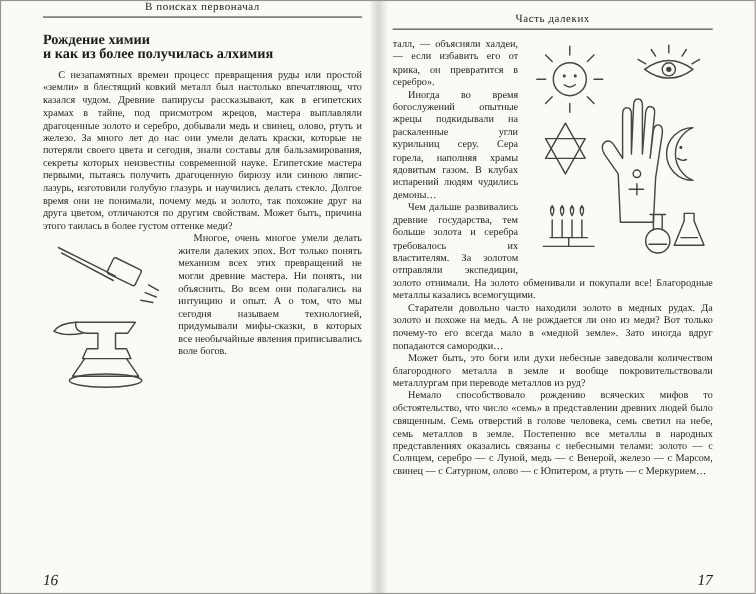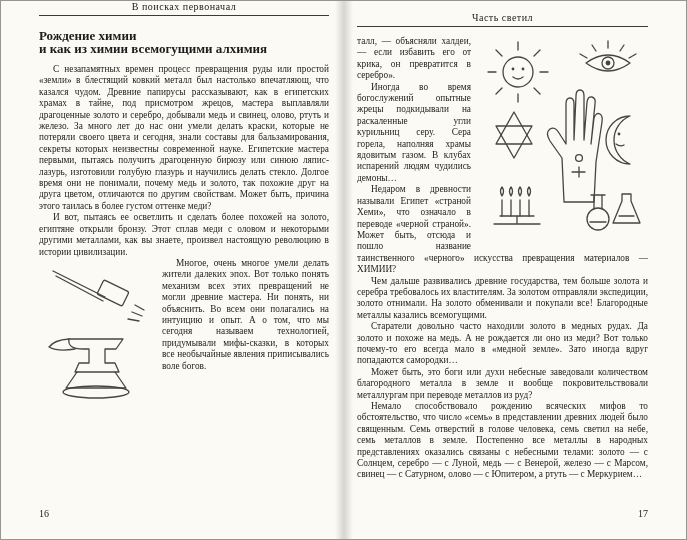--- a/index.html
+++ b/index.html
@@ -38,21 +38,21 @@
     line-height: 13px;
     margin: 4px 0 9px 0;
   }
   .para { margin: 0; text-indent: 14px; }
   .para.no-indent { text-indent: 0; font-family: Liberation Serif, serif; }
   .illus-left  { float: left;  width: 114px; height: 144px; margin: 3px 9px 2px 0; }
   .illus-right { float: right; width: 168px; height: 200px; margin: 0 0 6px 9px; }
   .illus-left svg, .illus-right svg { width: 100%; height: 100%; display: block; }
   .sketch { stroke: #474540; fill: none; stroke-width: 1.3; stroke-linecap: round; stroke-linejoin: round; }
   .sketch-fill { fill: #474540; stroke: none; }
-  .page-number { position: absolute; bottom: 20px; font-size: 10px; }
+  .page-number { position: absolute; bottom: 2px; font-size: 14px; font-style: italic; }
   .pn-left  { left: 38px; }
   .pn-right { right: 38px; margin-left: 37px; }
   .gutter {
     position: absolute; left: 334px; top: 0;
     width: 18px; height: 100%;
     background: linear-gradient(to right, rgba(70,68,60,0) 0%, rgba(70,68,60,0.20) 50%, rgba(70,68,60,0) 100%);
     pointer-events: none;
   }
 </style>
 </head>
@@ -61,24 +61,23 @@
 <div class="spread">
 
   <div class="page left">
     <div class="running-head">
       <div class="rh-text">В поисках первоначал</div>
       <hr class="rh-rule">
     </div>
     <div class="page-body">
       <div class="chapter-title">
         <div>Рождение химии</div>
-        <div>и как из химии всемогущими алхимия</div>
+        <div>и как из более получилась алхимия</div>
       </div>
       <p class="para">С незапамятных времен процесс превращения руды или простой «земли» в блестящий ковкий металл был настолько впечатляющ, что казался чудом. Древние папирусы рассказывают, как в египетских храмах в тайне, под присмотром жрецов, мастера выплавляли драгоценные золото и серебро, добывали медь и свинец, олово, ртуть и железо. За много лет до нас они умели делать краски, которые не потеряли своего цвета и сегодня, знали составы для бальзамирования, секреты которых неизвестны современной науке. Египетские мастера первыми, пытаясь получить драгоценную бирюзу или синюю ляпис-лазурь, изготовили голубую глазурь и научились делать стекло. Долгое время они не понимали, почему медь и золото, так похожие друг на друга цветом, отличаются по другим свойствам. Может быть, причина этого таилась в более густом оттенке меди?</p>
-      <p class="para">И вот, пытаясь ее осветлить и сделать более похожей на золото, египтяне открыли бронзу. Этот сплав меди с оловом и некоторыми другими металлами, как вы знаете, произвел настоящую революцию в истории цивилизации.</p>
 
       <div class="illus-left">
         <svg viewBox="0 0 114 144">
           <g class="sketch">
             <line x1="14" y1="10" x2="66" y2="36"></line>
             <line x1="17" y1="15" x2="64" y2="40"></line>
             <rect x="60" y="24" width="28" height="16" rx="2" transform="rotate(26 74 32)"></rect>
             <path d="M96 44 l9 5 M93 51 l10 4 M89 58 l11 2"></path>
           </g>
           <g class="sketch">
@@ -90,21 +89,21 @@
         </svg>
       </div>
 
       <p class="para">Многое, очень многое умели делать жители далеких эпох. Вот только понять механизм всех этих превращений не могли древние мастера. Ни понять, ни объяснить. Во всем они полагались на интуицию и опыт. А о том, что мы сегодня называем технологией, придумывали мифы-сказки, в которых все необычайные явления приписывались воле богов.</p>
     </div>
     <div class="page-number pn-left">16</div>
   </div>
 
   <div class="page right">
     <div class="running-head">
-      <div class="rh-text">Часть светил</div>
+      <div class="rh-text">Часть далеких</div>
       <hr class="rh-rule">
     </div>
     <div class="page-body">
 
       <div class="illus-right">
         <svg viewBox="0 0 168 200">
           <g class="sketch">
             <circle cx="38" cy="36" r="15"></circle>
             <path d="M38 14 v-8 M38 58 v8 M16 36 h-8 M60 36 h8 M22 20 l-6 -6 M54 20 l6 -6 M22 52 l-6 6 M54 52 l6 6"></path>
             <circle class="sketch-fill" cx="33" cy="33" r="1.4"></circle>
@@ -143,21 +142,20 @@
           <g class="sketch">
             <circle cx="118" cy="183" r="11"></circle>
             <path d="M114 173 v-14 h8 v14 M111 159 h14 M110 186 h16"></path>
             <path d="M142 158 h9 v7 l9 22 h-27 l9 -22 z M139 180 h15"></path>
           </g>
         </svg>
       </div>
 
       <p class="para no-indent">талл, — объясняли халдеи, — если избавить его от крика, он превратится в серебро».</p>
       <p class="para">Иногда во время богослужений опытные жрецы подкидывали на раскаленные угли курильниц серу. Сера горела, наполняя храмы ядовитым газом. В клубах испарений людям чудились демоны…</p>
-      <p class="para">Недаром в древности называли Египет «страной Хеми», что означало в переводе «черной страной». Может быть, отсюда и пошло название таинственного «черного» искусства превращения материалов — ХИМИИ?</p>
       <p class="para">Чем дальше развивались древние государства, тем больше золота и серебра требовалось их властителям. За золотом отправляли экспедиции, золото отнимали. На золото обменивали и покупали все! Благородные металлы казались всемогущими.</p>
       <p class="para">Старатели довольно часто находили золото в медных рудах. Да золото и похоже на медь. А не рождается ли оно из меди? Вот только почему-то его всегда мало в «медной земле». Зато иногда вдруг попадаются самородки…</p>
       <p class="para">Может быть, это боги или духи небесные заведовали количеством благородного металла в земле и вообще покровительствовали металлургам при переводе металлов из руд?</p>
       <p class="para">Немало способствовало рождению всяческих мифов то обстоятельство, что число «семь» в представлении древних людей было священным. Семь отверстий в голове человека, семь светил на небе, семь металлов в земле. Постепенно все металлы в народных представлениях оказались связаны с небесными телами: золото — с Солнцем, серебро — с Луной, медь — с Венерой, железо — с Марсом, свинец — с Сатурном, олово — с Юпитером, а ртуть — с Меркурием…</p>
     </div>
     <div class="page-number pn-right">17</div>
   </div>
 
   <div class="gutter"></div>
 </div>

